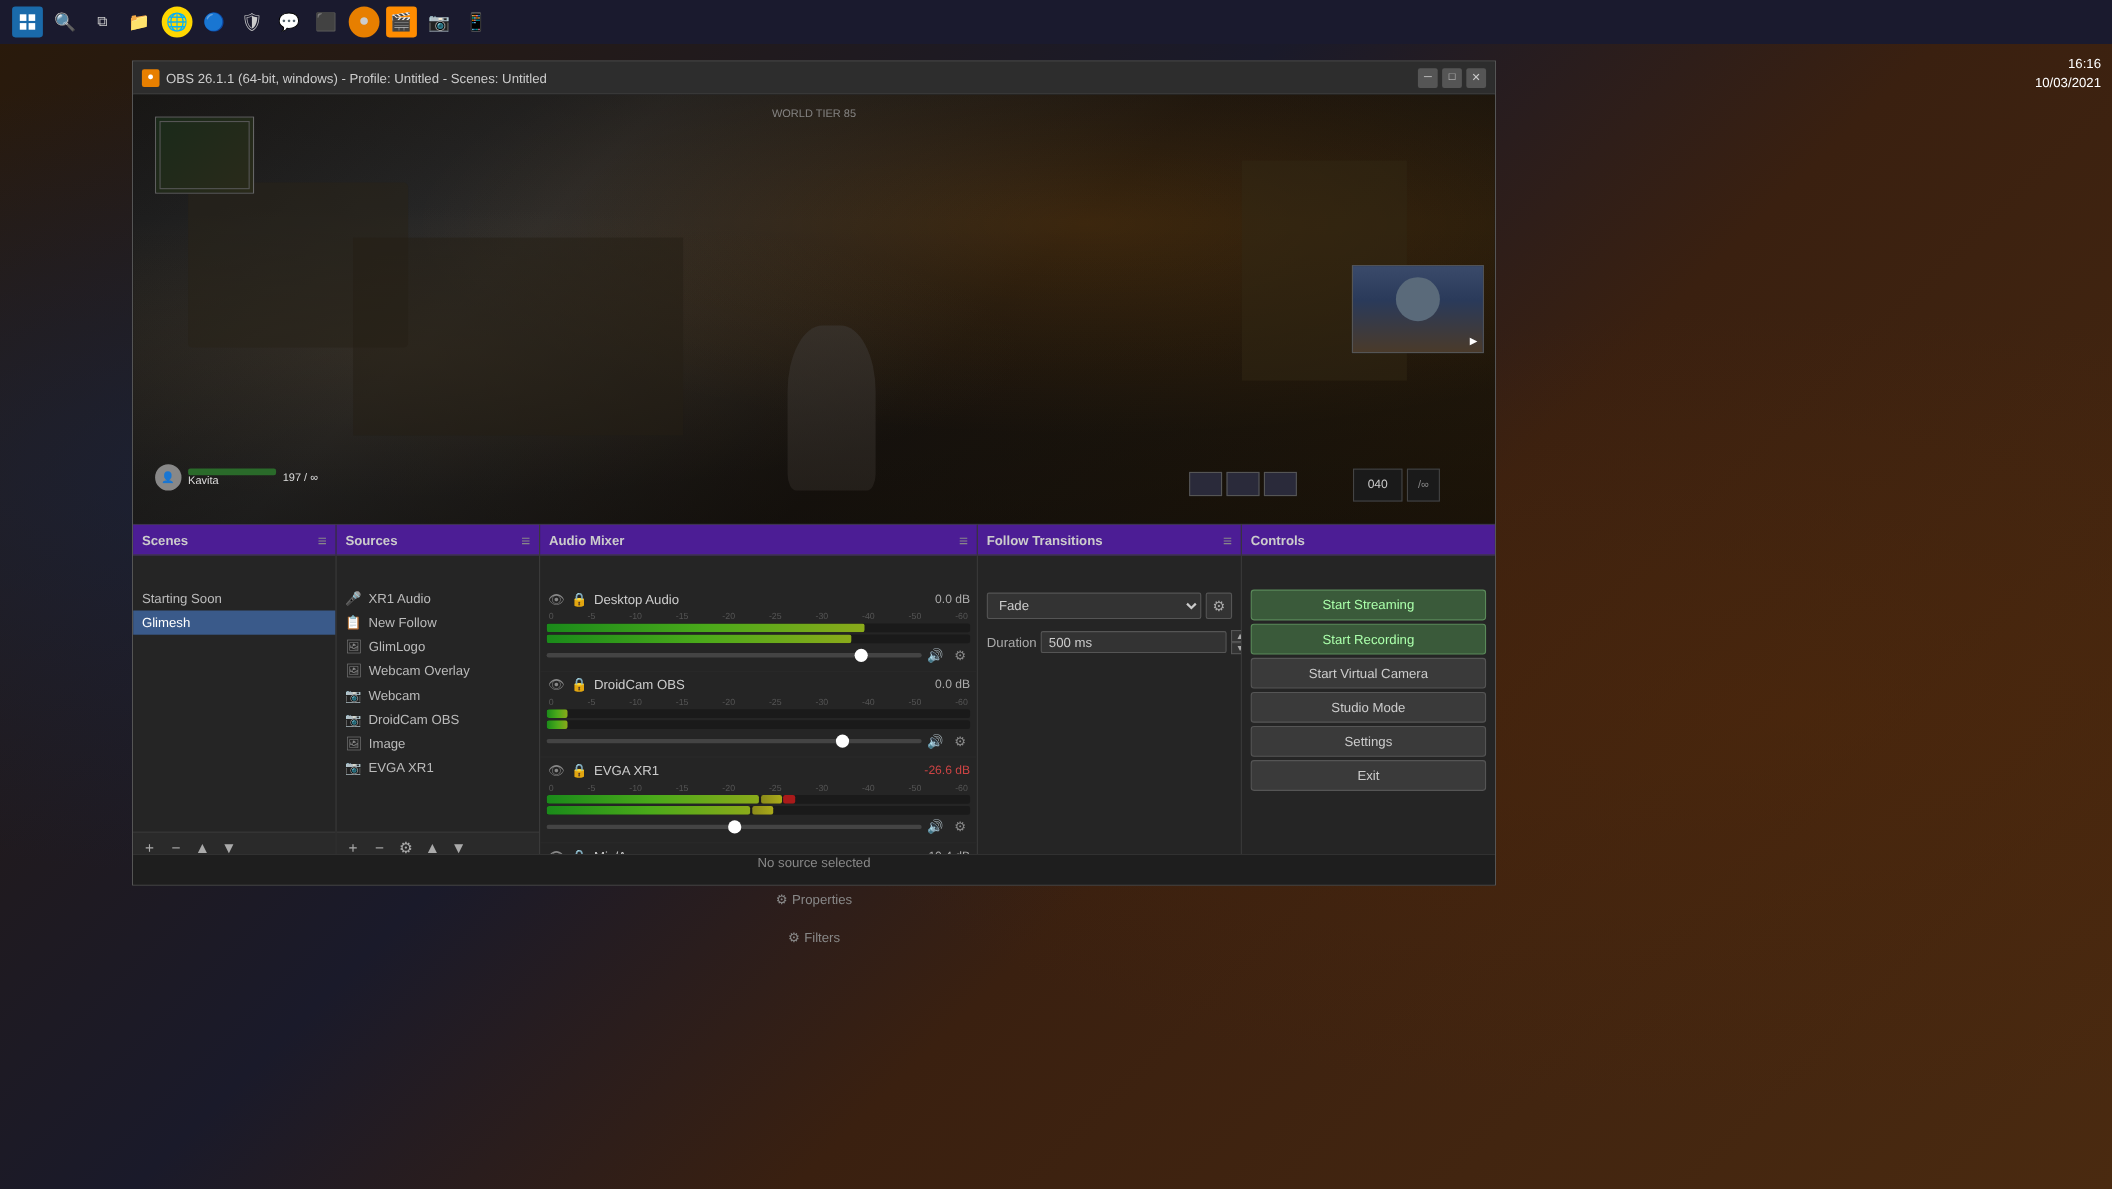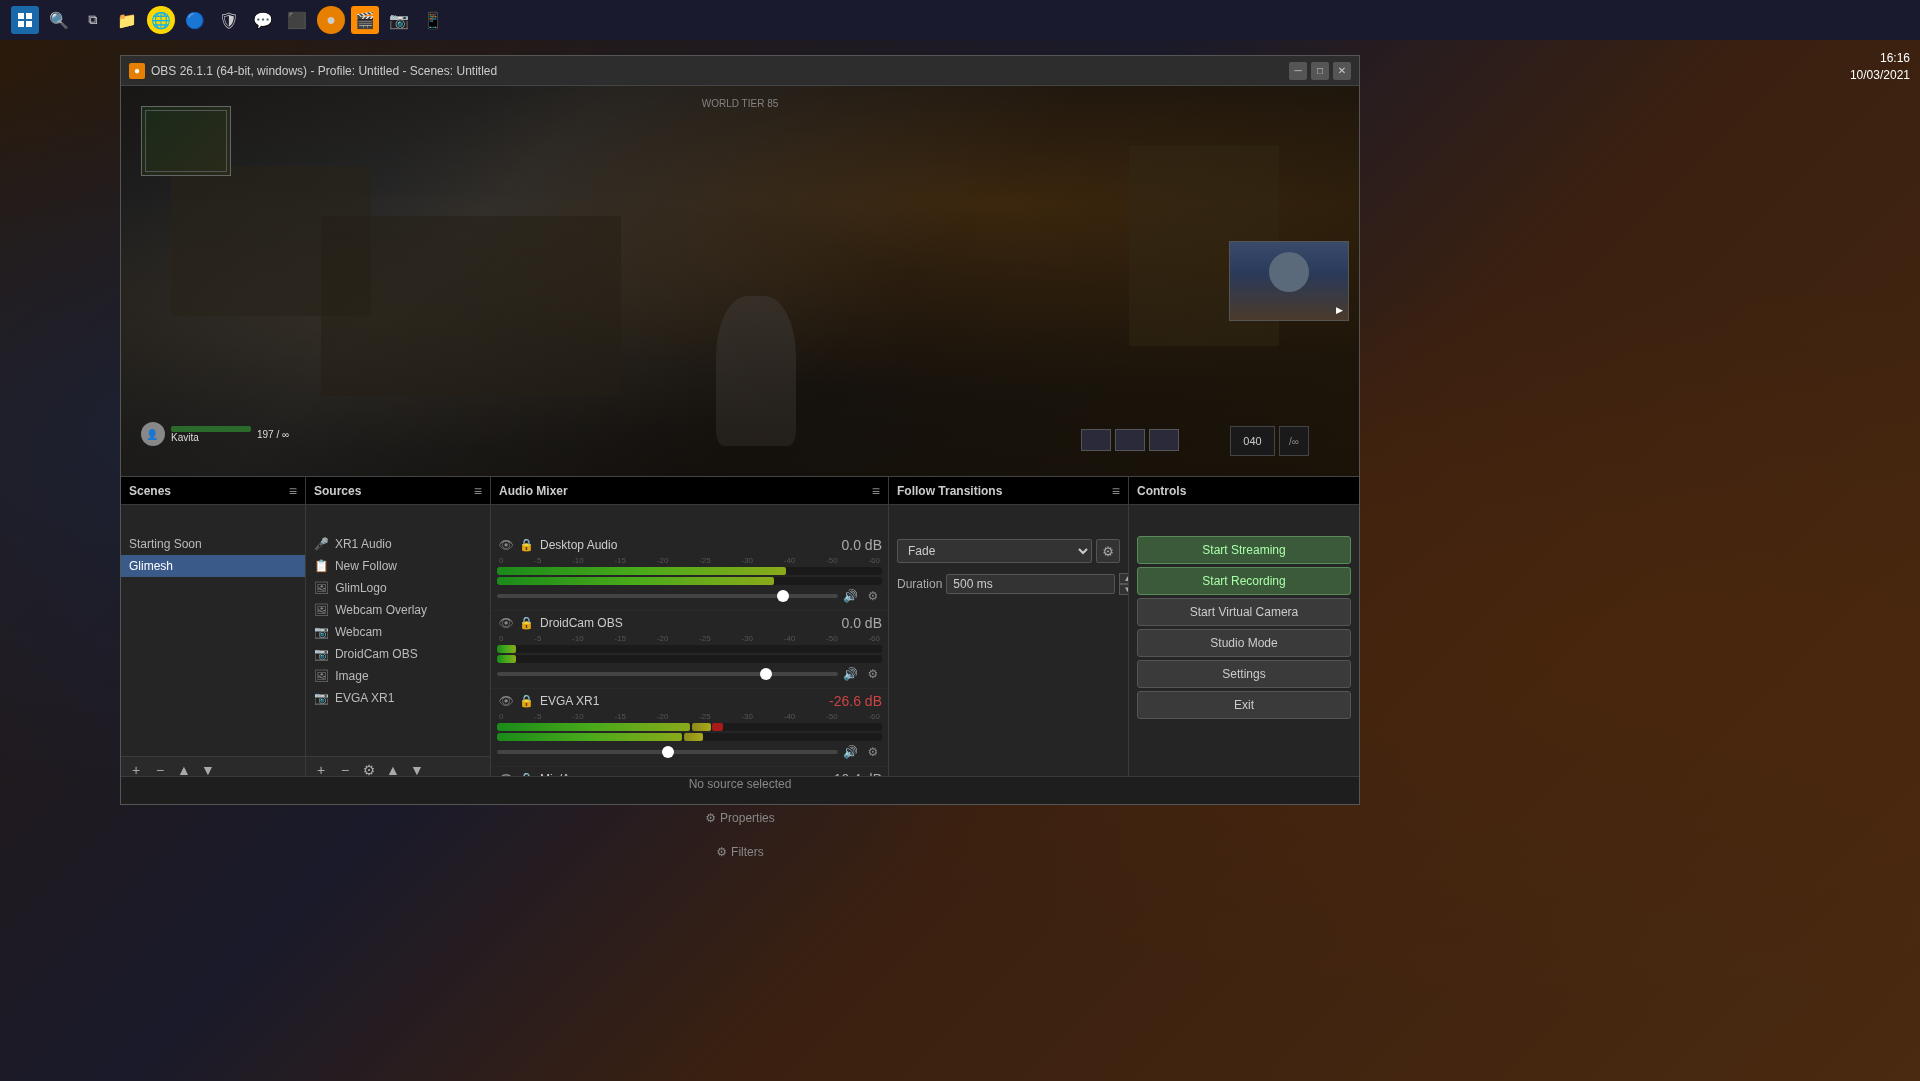--- a/index.html
+++ b/index.html
@@ -160,21 +160,21 @@
       min-height: 0;
     }
     
     .panel {
       display: flex;
       flex-direction: column;
       border-right: 1px solid #3a3a3a;
     }
     .panel-header {
       height: 28px;
-      background: #000000;
+      background: #4c1d95;
       display: flex;
       align-items: center;
       justify-content: space-between;
       padding: 0 8px;
       border-bottom: 1px solid #3a3a3a;
       font-size: 12px;
       color: #ccc;
       font-weight: 600;
       flex-shrink: 0;
       gap: 23px;
@@ -253,21 +253,21 @@
       align-items: center;
       gap: 4px;
       margin-bottom: 2px;
     }
     .audio-label {
       flex: 1;
       font-size: 12px;
       color: #ccc;
     }
     .audio-db {
-      font-size: 14px;
+      font-size: 11px;
       color: #aaa;
       min-width: 50px;
       text-align: right;
     }
     .audio-icons {
       display: flex; align-items: center; gap: 3px;
     }
     .audio-icon-btn {
       width: 18px; height: 18px;
       display: flex; align-items: center; justify-content: center;

